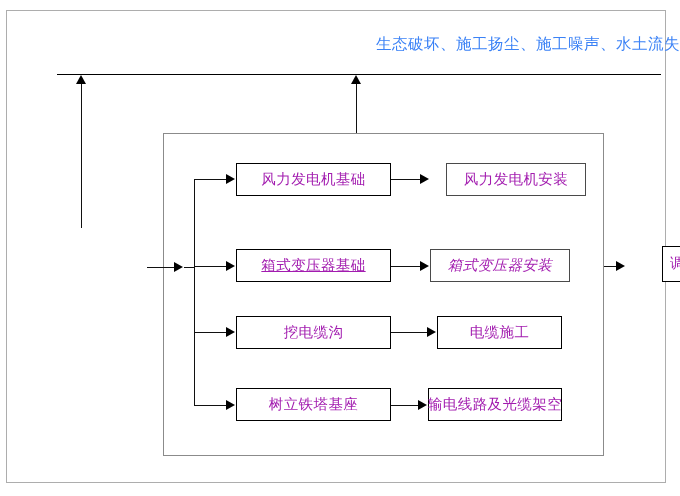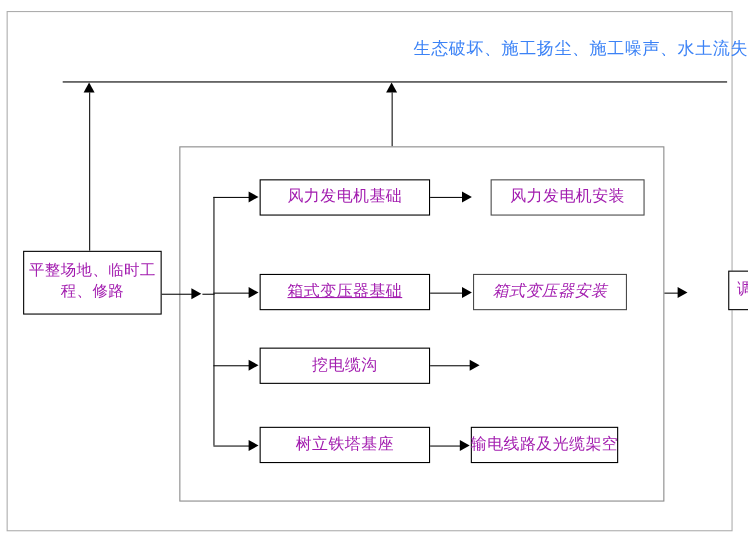--- a/index.html
+++ b/index.html
@@ -129,21 +129,20 @@
   <div class="impact-bus"></div>
 
   <div class="vline" style="left:81px; top:84px; height:144px;"></div>
   <div class="arrow-u" style="left:76px; top:75px;"></div>
 
   <div class="vline" style="left:356px; top:84px; height:49px;"></div>
   <div class="arrow-u" style="left:351px; top:75px;"></div>
 
   <div class="inner-frame"></div>
 
-  <div class="box two-line" id="box-site">平整场地、临时工程、修路</div>
 
   <div class="hline" style="left:147px; top:267px; width:28px;"></div>
   <div class="arrow-r" style="left:174px; top:262px;"></div>
 
   <div class="hline" style="left:184px; top:267px; width:11px;"></div>
   <div class="vline" style="left:194px; top:179px; height:226px;"></div>
 
   <div class="hline" style="left:194px; top:179px; width:33px;"></div>
   <div class="arrow-r" style="left:226px; top:174px;"></div>
 
@@ -168,20 +167,21 @@
   <div class="arrow-r" style="left:420px; top:261px;"></div>
 
   <div class="hline" style="left:391px; top:332px; width:37px;"></div>
   <div class="arrow-r" style="left:427px; top:327px;"></div>
 
   <div class="hline" style="left:391px; top:405px; width:28px;"></div>
   <div class="arrow-r" style="left:418px; top:400px;"></div>
 
   <div class="box thin" id="box-wt-install">风力发电机安装</div>
   <div class="box thin" id="box-tr-install">箱式变压器安装</div>
+  <div class="box" id="box-cable-work">电缆施工</div>
   <div class="box" id="box-line-erect">输电线路及光缆架空</div>
 
   <div class="hline" style="left:604px; top:266px; width:13px;"></div>
   <div class="arrow-r" style="left:616px; top:261px;"></div>
 
   <div class="box" id="box-commission">调试</div>
 
 </div>
 
 </body></html>

